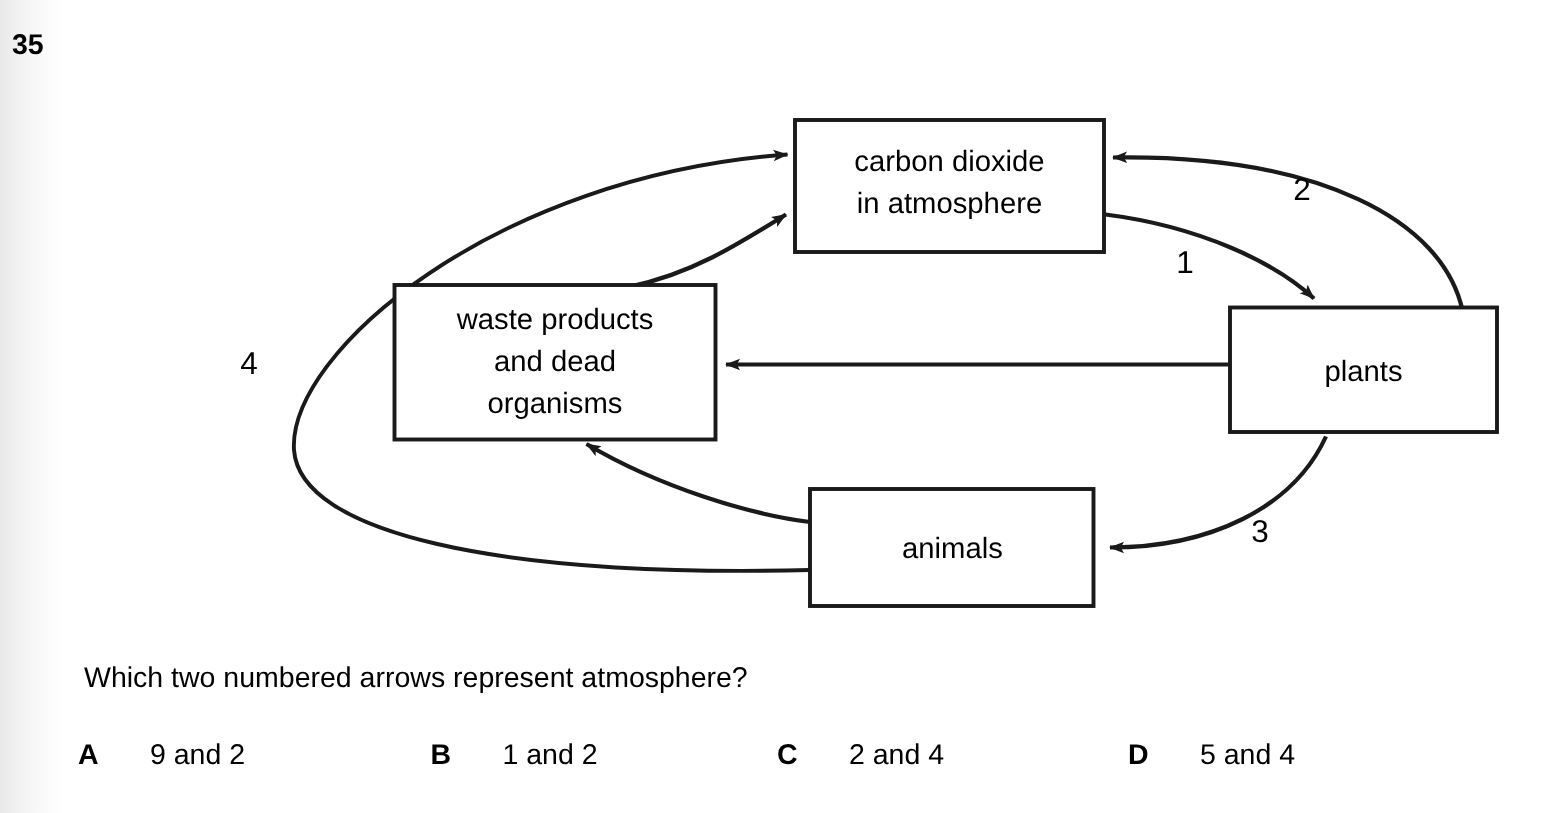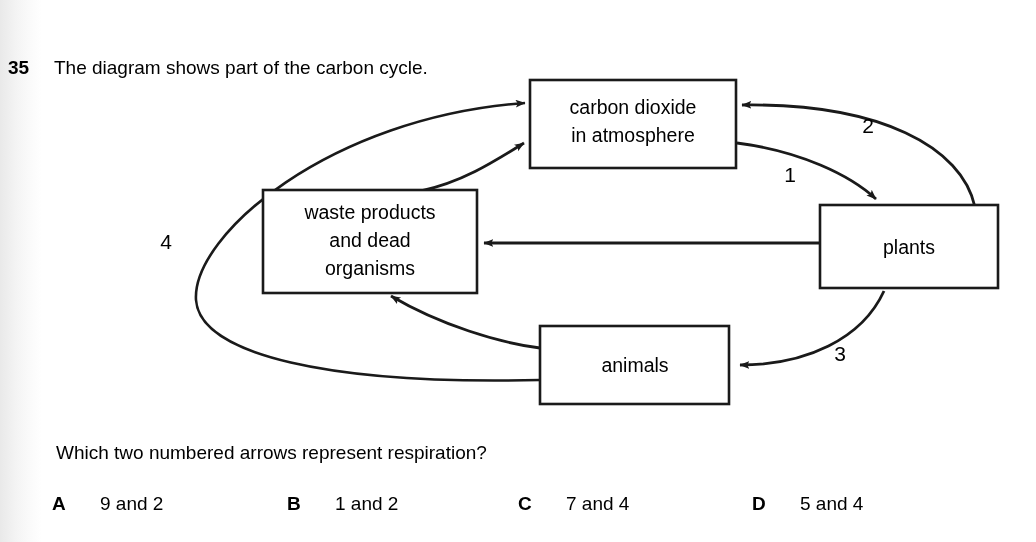--- a/index.html
+++ b/index.html
@@ -28,21 +28,20 @@
     left: 8px;
     top: 20px;
     display: flex;
     align-items: baseline;
     font-size: 19px;
   }
   .q-number {
     font-weight: bold;
     width: 46px;
     flex: 0 0 46px;
-    margin-top: 37px;
   }
   .q-text {
     font-weight: normal;
   }
   .diagram {
     position: absolute;
     left: 0;
     top: 55px;
     width: 876px;
     height: 370px;
@@ -91,21 +90,20 @@
   }
   svg { display: block; }
 </style>
 </head>
 <body>
 
 <div class="scan-edge"></div>
 
 <div class="question-header">
   <span class="q-number">35</span>
-  <span class="q-text">The diagram shows part of the carbon cycle.</span>
 </div>
 
 <div class="diagram">
   <svg width="1036" height="370" viewBox="0 0 1036 370" xmlns="http://www.w3.org/2000/svg">
     <defs>
       <marker id="ah" markerWidth="11" markerHeight="11" refX="9.4" refY="4" orient="auto" markerUnits="userSpaceOnUse">
         <path d="M0,0.1 L10,4 L0,7.9 L2.2,4 Z" fill="#1a1a1a"></path>
       </marker>
     </defs>
 
@@ -146,32 +144,32 @@
       <text class="box-label" x="635" y="317">animals</text>
     </g>
 
     <text class="arrow-number" x="790" y="127">1</text>
     <text class="arrow-number" x="868" y="78">2</text>
     <text class="arrow-number" x="840" y="306">3</text>
     <text class="arrow-number" x="166" y="194">4</text>
   </svg>
 </div>
 
-<div class="prompt">Which two numbered arrows represent respiration?</div>
+<div class="prompt">Which two numbered arrows represent atmosphere?</div>
 
 <div class="options">
   <div class="option opt-a">
     <span class="letter">A</span>
     <span class="body">9 and 2</span>
   </div>
   <div class="option opt-b">
     <span class="letter">B</span>
     <span class="body">1 and 2</span>
   </div>
   <div class="option opt-c">
     <span class="letter">C</span>
-    <span class="body">7 and 4</span>
+    <span class="body">2 and 4</span>
   </div>
   <div class="option opt-d">
     <span class="letter">D</span>
     <span class="body">5 and 4</span>
   </div>
 </div>
 
 </body></html>

